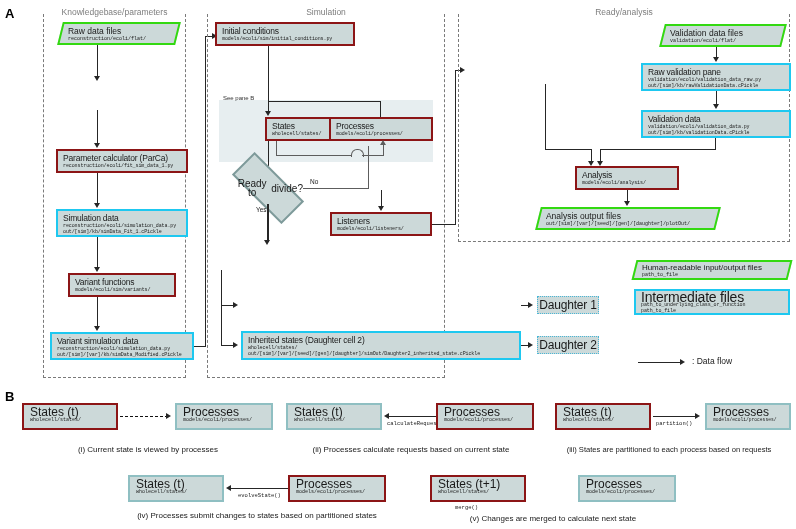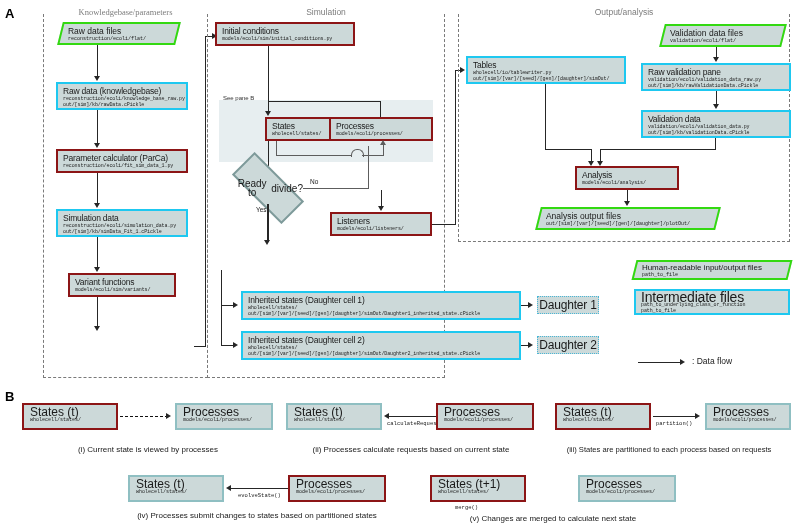--- a/index.html
+++ b/index.html
@@ -215,39 +215,34 @@
     border-top:1.6px dashed #111;
   }
 </style>
 </head>
 <body>
 
 <div id="root">
 
   <div class="abs panel-letter" style="left:5px;top:6px;">A</div>
 
-  <div class="abs group" style="left:43px;top:14px;width:165px;height:364px;font-family:Liberation Serif, serif;">
+  <div class="abs group" style="left:43px;top:14px;width:143px;height:364px;">
     <div class="group-title">Knowledgebase/parameters</div>
   </div>
 
   <div class="abs para" style="left:60px;top:22px;width:118px;height:23px;">
     <div class="para-inner">
       <div class="t" style="font-size:8.5px;line-height:10px;">Raw data files</div>
       <div class="p" style="font-family:'Liberation Mono',monospace;font-size:5px;line-height:6px;">reconstruction/ecoli/flat/</div>
     </div>
   </div>
 
   <div class="abs ln v" style="left:97px;top:45px;height:33px;"></div>
   <div class="abs arrow down" style="left:94px;top:76px;"></div>
 
-  <div class="abs node cyan" style="left:56px;top:82px;width:132px;height:28px;">
-    <div class="t">Raw data (knowledgebase)</div>
-    <div class="p">reconstruction/ecoli/knowledge_base_raw.py</div>
-    <div class="p">out/[sim]/kb/rawData.cPickle</div>
-  </div>
 
   <div class="abs ln v" style="left:97px;top:110px;height:35px;"></div>
   <div class="abs arrow down" style="left:94px;top:143px;"></div>
 
   <div class="abs node red" style="left:56px;top:149px;width:132px;height:24px;">
     <div class="t">Parameter calculator (ParCa)</div>
     <div class="p">reconstruction/ecoli/fit_sim_data_1.py</div>
   </div>
 
   <div class="abs ln v" style="left:97px;top:173px;height:32px;"></div>
@@ -263,20 +258,25 @@
   <div class="abs arrow down" style="left:94px;top:267px;"></div>
 
   <div class="abs node red" style="left:68px;top:273px;width:108px;height:24px;">
     <div class="t">Variant functions</div>
     <div class="p">models/ecoli/sim/variants/</div>
   </div>
 
   <div class="abs ln v" style="left:97px;top:297px;height:31px;"></div>
   <div class="abs arrow down" style="left:94px;top:326px;"></div>
 
+  <div class="abs node cyan" style="left:50px;top:332px;width:144px;height:28px;">
+    <div class="t">Variant simulation data</div>
+    <div class="p">reconstruction/ecoli/simulation_data.py</div>
+    <div class="p">out/[sim]/[var]/kb/simData_Modified.cPickle</div>
+  </div>
 
   <div class="abs ln h" style="left:194px;top:346px;width:12px;"></div>
   <div class="abs ln v" style="left:204.6px;top:36px;height:311px;"></div>
   <div class="abs ln h" style="left:204.6px;top:36px;width:10px;"></div>
   <div class="abs arrow right" style="left:212px;top:32.6px;"></div>
 
   <div class="abs group" style="left:207px;top:14px;width:238px;height:364px;">
     <div class="group-title">Simulation</div>
   </div>
 
@@ -342,52 +342,42 @@
   <div class="abs ln h" style="left:454.6px;top:70px;width:8px;"></div>
   <div class="abs arrow right" style="left:460px;top:66.6px;"></div>
 
 
   <div class="abs ln v" style="left:221px;top:270px;height:76px;"></div>
   <div class="abs ln h" style="left:221px;top:305px;width:14px;"></div>
   <div class="abs arrow right" style="left:233px;top:301.6px;"></div>
   <div class="abs ln h" style="left:221px;top:345px;width:14px;"></div>
   <div class="abs arrow right" style="left:233px;top:341.6px;"></div>
 
-  <div class="abs node cyan" style="left:241px;top:291px;width:280px;height:29px;">
-    <div class="t">Inherited states (Daughter cell 1)</div>
-    <div class="p">wholecell/states/</div>
-    <div class="p">out/[sim]/[var]/[seed]/[gen]/[daughter]/simOut/Daughter1_inherited_state.cPickle</div>
-  </div>
   <div class="abs node cyan" style="left:241px;top:331px;width:280px;height:29px;">
     <div class="t">Inherited states (Daughter cell 2)</div>
     <div class="p">wholecell/states/</div>
     <div class="p">out/[sim]/[var]/[seed]/[gen]/[daughter]/simOut/Daughter2_inherited_state.cPickle</div>
   </div>
 
   <div class="abs ln h" style="left:521px;top:305px;width:9px;"></div>
   <div class="abs arrow right" style="left:528px;top:301.6px;"></div>
   <div class="abs ln h" style="left:521px;top:345px;width:9px;"></div>
   <div class="abs arrow right" style="left:528px;top:341.6px;"></div>
 
   <div class="abs node dotted" style="left:537px;top:296px;width:62px;height:18px;">
     <div class="t">Daughter 1</div>
   </div>
   <div class="abs node dotted" style="left:537px;top:336px;width:62px;height:18px;">
     <div class="t">Daughter 2</div>
   </div>
 
   <div class="abs group" style="left:458px;top:14px;width:332px;height:228px;">
-    <div class="group-title">Output/analysis</div>
-  </div>
-
-  <div class="abs node cyan" style="left:466px;top:56px;width:160px;height:28px;">
-    <div class="t">Tables</div>
-    <div class="p">wholecell/io/tablewriter.py</div>
-    <div class="p">out/[sim]/[var]/[seed]/[gen]/[daughter]/simOut/</div>
-  </div>
+    <div class="group-title">Ready/analysis</div>
+  </div>
+
 
   <div class="abs para" style="left:662px;top:24px;width:122px;height:23px;">
     <div class="para-inner">
       <div class="t" style="font-size:8.5px;line-height:10px;">Validation data files</div>
       <div class="p" style="font-family:'Liberation Mono',monospace;font-size:5px;line-height:6px;">validation/ecoli/flat/</div>
     </div>
   </div>
 
   <div class="abs ln v" style="left:716px;top:47px;height:12px;"></div>
   <div class="abs arrow down" style="left:713px;top:57px;"></div>

